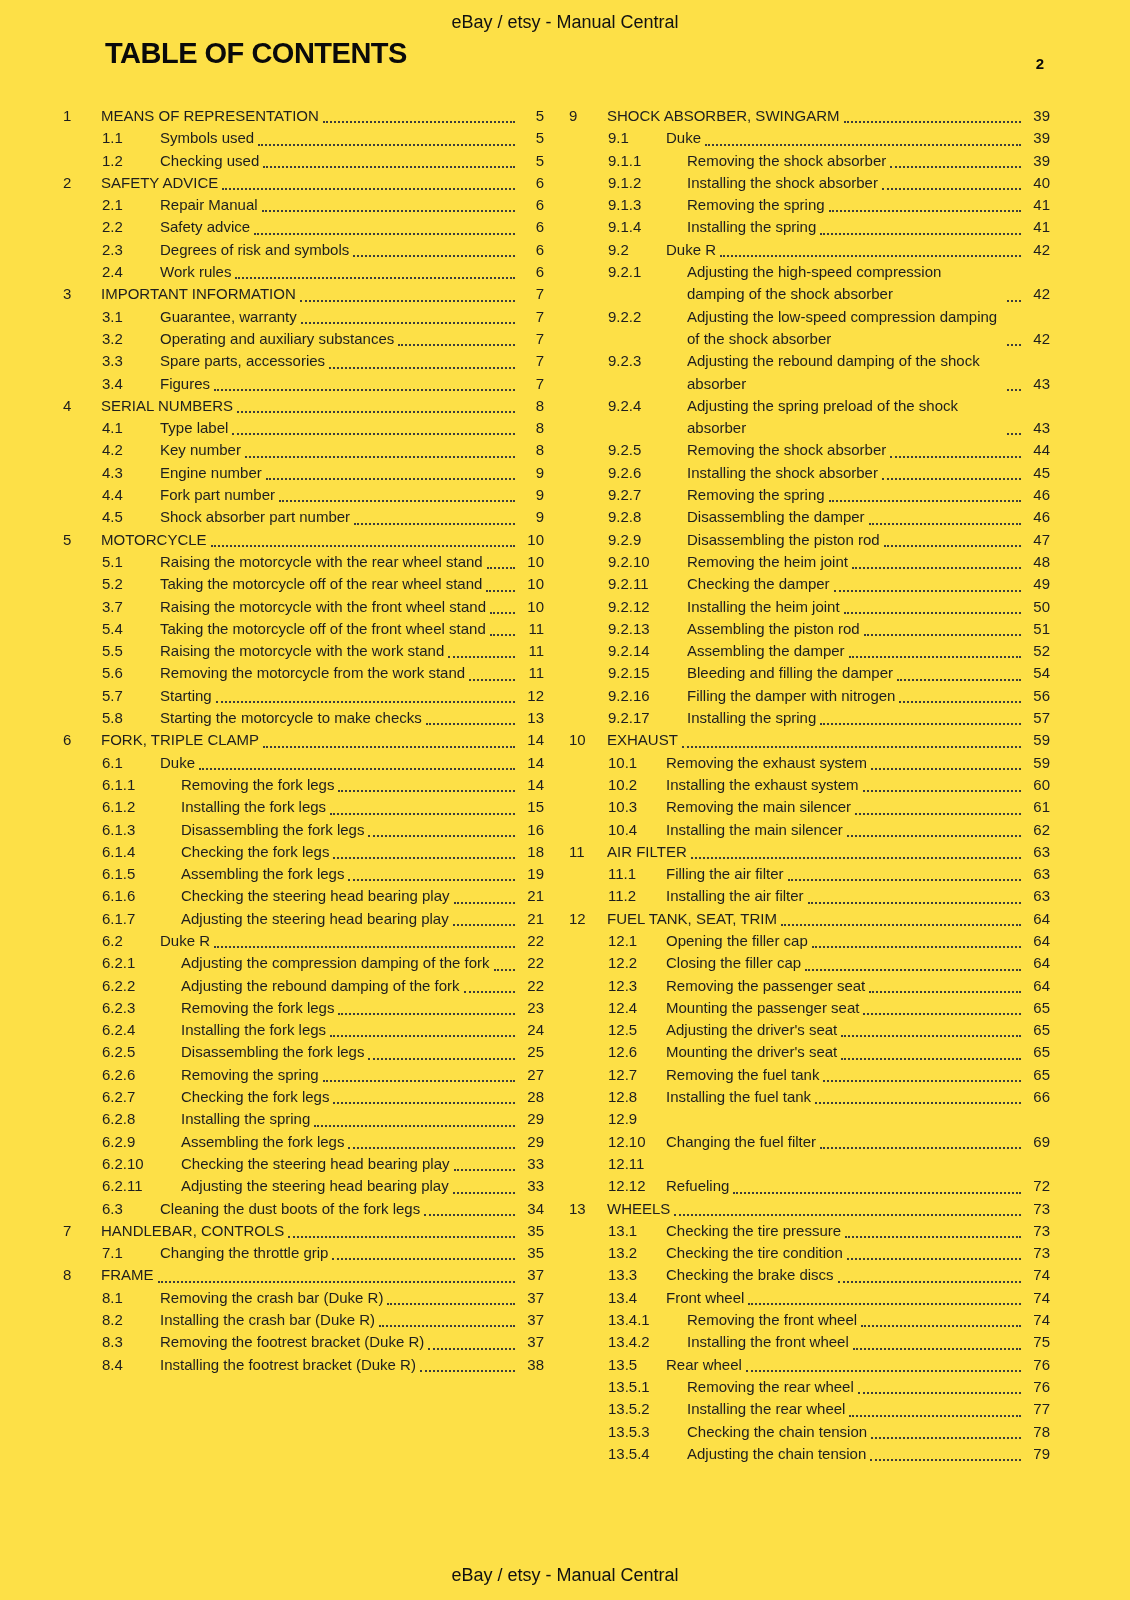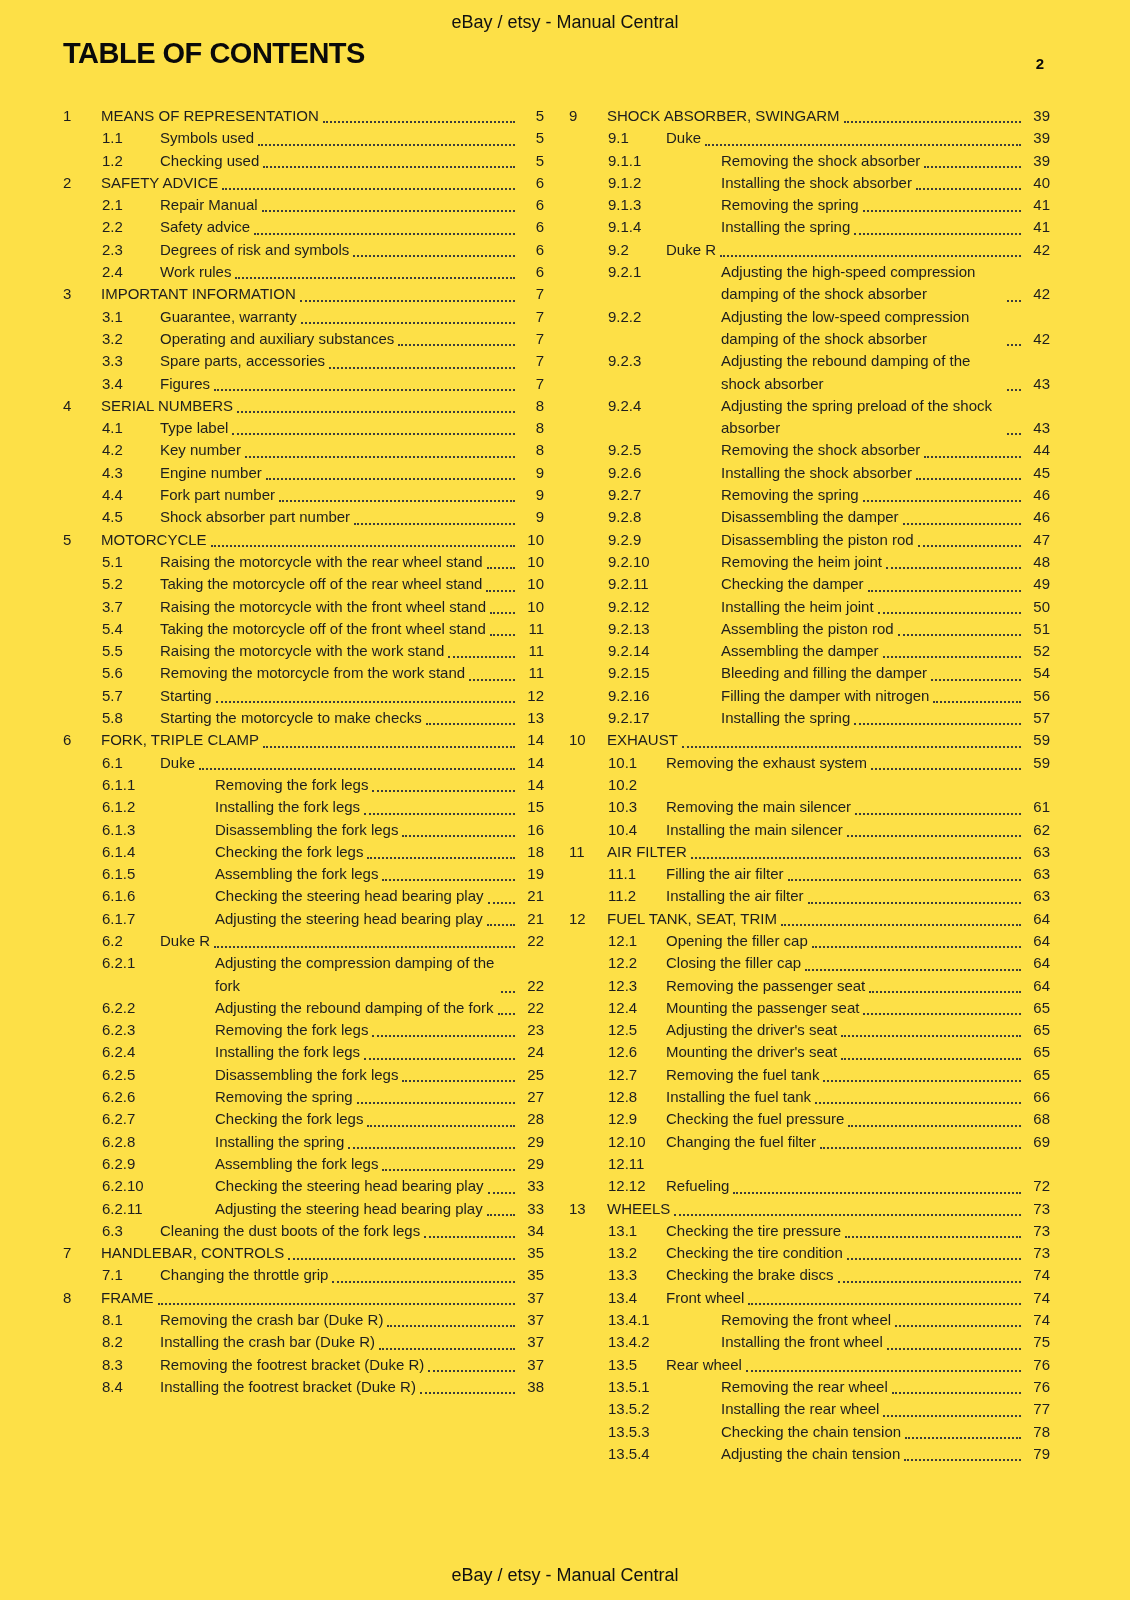--- a/index.html
+++ b/index.html
@@ -25,20 +25,21 @@
   .site-header {
     padding-top: 12px;
     text-align: center;
     font-size: 18px;
     color: #111;
   }
   .title-row {
     position: relative;
     padding: 4px 80px 0 63px;
     height: 48px;
+    margin-left: 42px;
   }
   .page-title {
     font-size: 29px;
     font-weight: 700;
     letter-spacing: -0.5px;
     color: #0a0a0a;
   }
   .page-number {
     position: absolute;
     right: 86px;
@@ -63,21 +64,21 @@
     align-items: flex-start;
     line-height: 22.3px;
   }
   .toc-row .num {
     flex: none;
     white-space: nowrap;
   }
   .lv1 .num { width: 38px; }
   .lv2 { padding-left: 39px; }
   .lv2 .num { width: 58px; }
-  .lv3 { padding-left: 39px; gap: 34px; }
+  .lv3 { padding-left: 39px; }
   .lv3 .num { width: 79px; }
   .toc-row .body {
     flex: 1;
     min-width: 0;
     display: flex;
     align-items: flex-end;
   }
   .toc-row .title {
     flex: 0 1 auto;
     min-width: 0;
@@ -779,20 +780,25 @@
         <div class="toc-row lv2">
           <span class="num">10.1</span>
           <span class="body">
             <span class="title">Removing the exhaust system</span>
             <span class="dots"></span>
             <span class="page-ref">59</span>
           </span>
         </div>
         <div class="toc-row lv2">
           <span class="num">10.2</span>
+          <span class="body">
+            <span class="title">Installing the exhaust system</span>
+            <span class="dots"></span>
+            <span class="page-ref">60</span>
+          </span>
         </div>
         <div class="toc-row lv2">
           <span class="num">10.3</span>
           <span class="body">
             <span class="title">Removing the main silencer</span>
             <span class="dots"></span>
             <span class="page-ref">61</span>
           </span>
         </div>
         <div class="toc-row lv2">
@@ -894,25 +900,20 @@
         <div class="toc-row lv2">
           <span class="num">12.8</span>
           <span class="body">
             <span class="title">Installing the fuel tank</span>
             <span class="dots"></span>
             <span class="page-ref">66</span>
           </span>
         </div>
         <div class="toc-row lv2">
           <span class="num">12.9</span>
-          <span class="body">
-            <span class="title">Checking the fuel pressure</span>
-            <span class="dots"></span>
-            <span class="page-ref">68</span>
-          </span>
         </div>
         <div class="toc-row lv2">
           <span class="num">12.10</span>
           <span class="body">
             <span class="title">Changing the fuel filter</span>
             <span class="dots"></span>
             <span class="page-ref">69</span>
           </span>
         </div>
         <div class="toc-row lv2">

